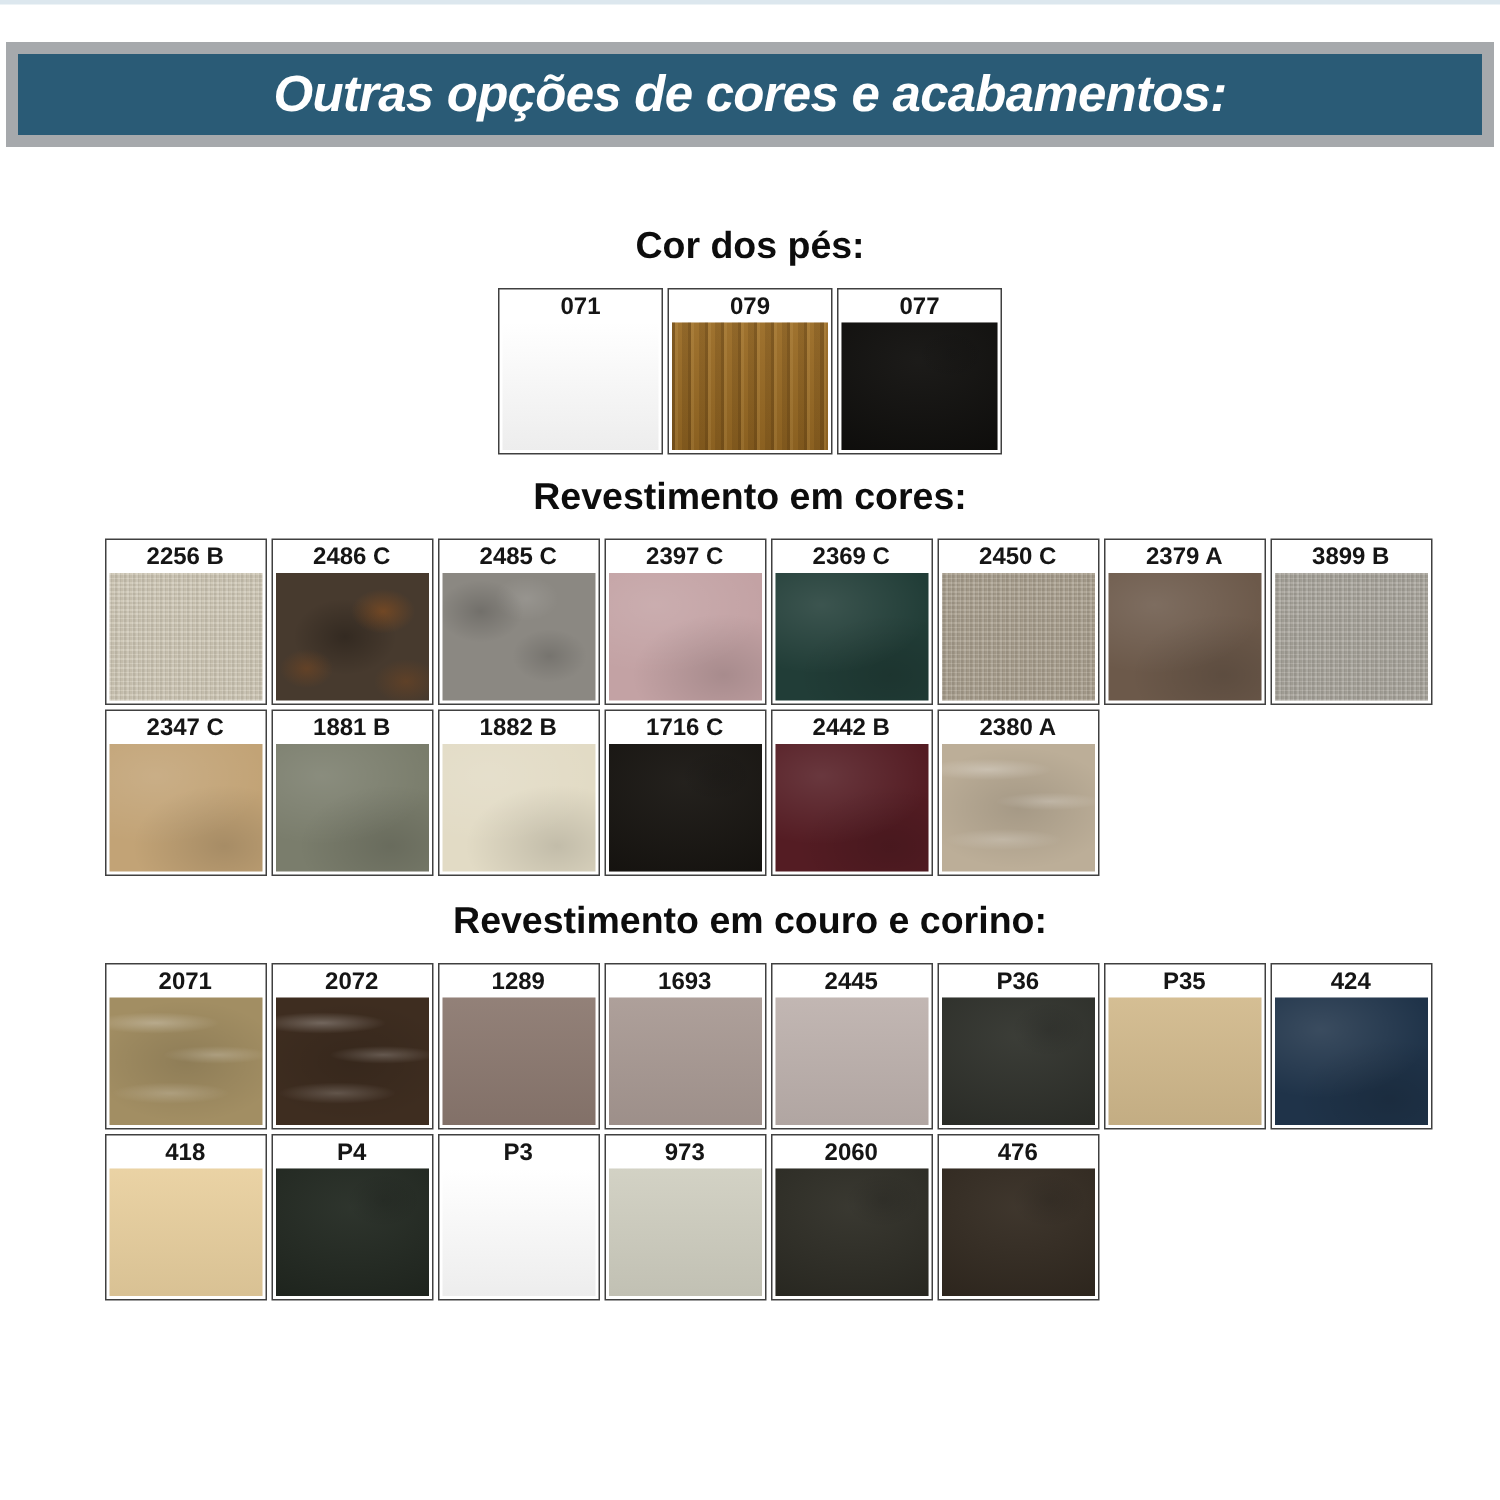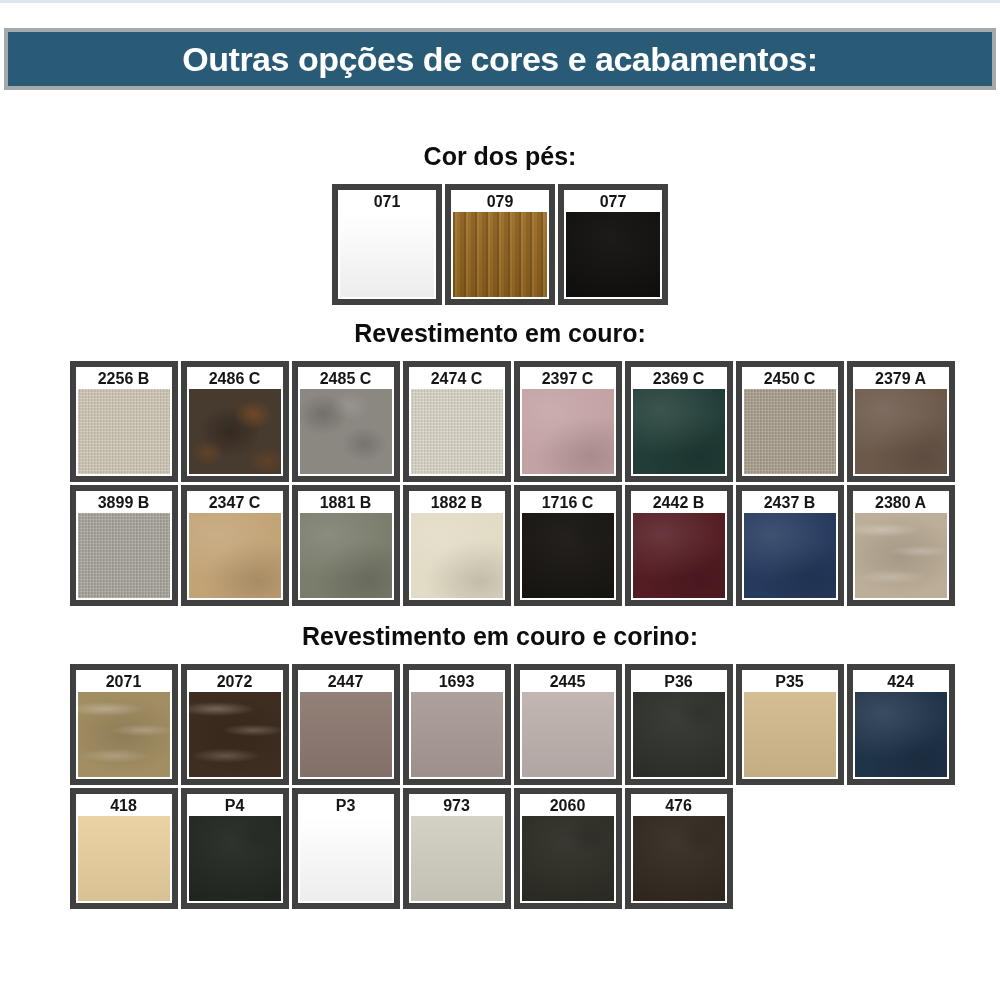--- a/index.html
+++ b/index.html
@@ -4,39 +4,39 @@
 <style>
   html,body{margin:0;padding:0;}
   body{
     width:1000px;height:1000px;background:#ffffff;
     font-family:"Liberation Sans",sans-serif;color:#111;
     overflow:hidden;
   }
   .top-strip{height:3px;background:#dce7ee;}
   .banner{
     margin:25px 4px 0;height:54px;
-    background:#2a5b76;border:4px solid #0ea5e9;
-    display:flex;align-items:center;justify-content:center;
+    background:#2a5b76;border:8px solid #0ea5e9;
+    display:flex;align-items:center;justify-content:center;font-style:italic;
   }
   .banner-title{
     color:#ffffff;font-size:34px;font-weight:700;letter-spacing:-.5px;
   }
   .section-heading{
     text-align:center;font-size:25px;font-weight:700;color:#0d0d0d;margin:0;
   }
   #feet-heading{margin-top:52px;}
   #fabric-heading{margin-top:14px;}
   #leather-heading{margin-top:16px;}
   .swatch-grid{
     display:grid;gap:3px;justify-content:center;margin-top:13px;
   }
   .cols-3{grid-template-columns:repeat(3,110px);}
   .cols-8{grid-template-columns:repeat(8,108px);padding-left:24px;}
   .cell{
-    background:#ffffff;border:6px solid #404040;padding:2px;
+    background:#ffffff;border:1px solid #404040;padding:2px;
   }
   .cell-label{
     height:20px;line-height:20px;text-align:center;
     font-size:16px;font-weight:700;color:#151515;white-space:nowrap;
   }
   .cell-swatch{height:85px;background-color:#eee;}
   
   .tx-plain{background-image:linear-gradient(180deg,rgba(255,255,255,.06),rgba(0,0,0,.07));}
   .tx-wood{background-image:
     repeating-linear-gradient(90deg,rgba(55,32,5,.30) 0 2px,rgba(255,220,150,.10) 2px 4px,rgba(0,0,0,0) 4px 7px,rgba(55,32,5,.14) 7px 11px),
@@ -83,39 +83,35 @@
     <div class="cell">
       <div class="cell-label">079</div>
       <div class="cell-swatch tx-wood" style="background-color: rgb(154, 107, 36);"></div>
     </div>
     <div class="cell">
       <div class="cell-label">077</div>
       <div class="cell-swatch tx-leather" style="background-color: rgb(14, 13, 11);"></div>
     </div>
   </div>
 
-<h2 class="section-heading" id="fabric-heading">Revestimento em couro:</h2>
+<h2 class="section-heading" id="fabric-heading">Revestimento em cores:</h2>
 <div class="swatch-grid cols-8">
     <div class="cell">
       <div class="cell-label">2256 B</div>
       <div class="cell-swatch tx-linen" style="background-color: rgb(205, 198, 180);"></div>
     </div>
     <div class="cell">
       <div class="cell-label">2486 C</div>
       <div class="cell-swatch tx-rust" style="background-color: rgb(71, 58, 46);"></div>
     </div>
     <div class="cell">
       <div class="cell-label">2485 C</div>
       <div class="cell-swatch tx-mottled" style="background-color: rgb(139, 136, 130);"></div>
     </div>
     <div class="cell">
-      <div class="cell-label">2474 C</div>
-      <div class="cell-swatch tx-linen" style="background-color: rgb(216, 211, 197);"></div>
-    </div>
-    <div class="cell">
       <div class="cell-label">2397 C</div>
       <div class="cell-swatch tx-suede" style="background-color: rgb(195, 162, 164);"></div>
     </div>
     <div class="cell">
       <div class="cell-label">2369 C</div>
       <div class="cell-swatch tx-suede" style="background-color: rgb(33, 61, 55);"></div>
     </div>
     <div class="cell">
       <div class="cell-label">2450 C</div>
       <div class="cell-swatch tx-linen" style="background-color: rgb(168, 158, 141);"></div>
@@ -142,41 +138,37 @@
     </div>
     <div class="cell">
       <div class="cell-label">1716 C</div>
       <div class="cell-swatch tx-leather" style="background-color: rgb(22, 19, 15);"></div>
     </div>
     <div class="cell">
       <div class="cell-label">2442 B</div>
       <div class="cell-swatch tx-suede" style="background-color: rgb(84, 28, 35);"></div>
     </div>
     <div class="cell">
-      <div class="cell-label">2437 B</div>
-      <div class="cell-swatch tx-suede" style="background-color: rgb(38, 58, 94);"></div>
-    </div>
-    <div class="cell">
       <div class="cell-label">2380 A</div>
       <div class="cell-swatch tx-marble" style="background-color: rgb(188, 174, 152);"></div>
     </div>
   </div>
 
 <h2 class="section-heading" id="leather-heading">Revestimento em couro e corino:</h2>
 <div class="swatch-grid cols-8">
     <div class="cell">
       <div class="cell-label">2071</div>
       <div class="cell-swatch tx-marble" style="background-color: rgb(162, 142, 99);"></div>
     </div>
     <div class="cell">
       <div class="cell-label">2072</div>
       <div class="cell-swatch tx-marble" style="background-color: rgb(62, 45, 32);"></div>
     </div>
     <div class="cell">
-      <div class="cell-label">2447</div>
+      <div class="cell-label">1289</div>
       <div class="cell-swatch tx-plain" style="background-color: rgb(140, 121, 112);"></div>
     </div>
     <div class="cell">
       <div class="cell-label">1693</div>
       <div class="cell-swatch tx-plain" style="background-color: rgb(169, 154, 148);"></div>
     </div>
     <div class="cell">
       <div class="cell-label">2445</div>
       <div class="cell-swatch tx-plain" style="background-color: rgb(190, 178, 174);"></div>
     </div>

